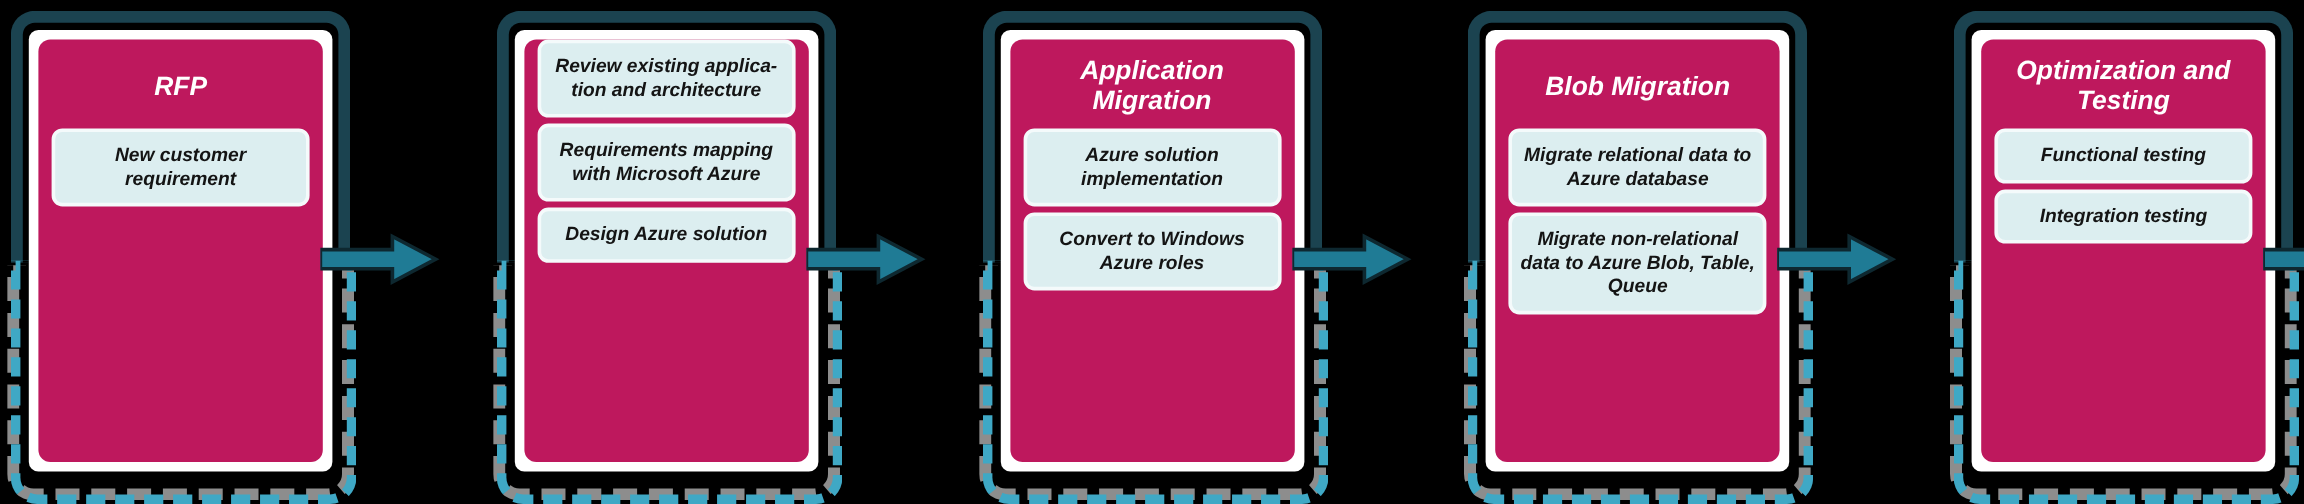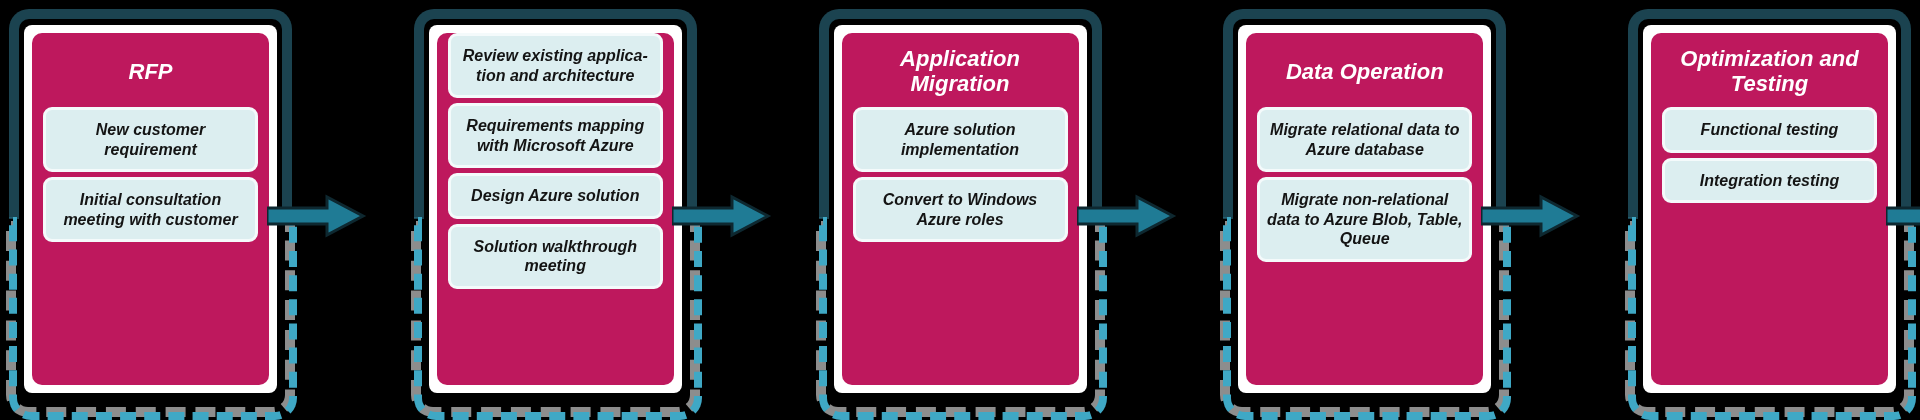--- a/index.html
+++ b/index.html
@@ -67,44 +67,40 @@
   <div class="stage">
     <div class="frame"></div>
     <div class="dash-gray"></div>
     <div class="dash-cyan"></div>
     <div class="card-white">
       <div class="card-teal">
         <div class="stage-title">RFP</div>
         <div class="steps">
           <div class="step">New customer
 requirement</div>
-          <div class="step">Initial consultation
-meeting with customer</div>
         </div>
       </div>
     </div>
     <svg class="flow-arrow" viewBox="0 0 100 46">
       <path d="M0,15 H60 V4 L96,23 L60,42 V31 H0 Z" fill="#1f7b95" stroke="#0e2830" stroke-width="3"></path>
     </svg>
   </div>
 
   <div class="stage">
     <div class="frame"></div>
     <div class="dash-gray"></div>
     <div class="dash-cyan"></div>
     <div class="card-white">
       <div class="card-teal">
         <div class="steps">
           <div class="step">Review existing applica-
 tion and architecture</div>
           <div class="step">Requirements mapping
 with Microsoft Azure</div>
           <div class="step">Design Azure solution</div>
-          <div class="step">Solution walkthrough
-meeting</div>
         </div>
       </div>
     </div>
     <svg class="flow-arrow" viewBox="0 0 100 46">
       <path d="M0,15 H60 V4 L96,23 L60,42 V31 H0 Z" fill="#1f7b95" stroke="#0e2830" stroke-width="3"></path>
     </svg>
   </div>
 
   <div class="stage">
     <div class="frame"></div>
@@ -126,21 +122,21 @@
       <path d="M0,15 H60 V4 L96,23 L60,42 V31 H0 Z" fill="#1f7b95" stroke="#0e2830" stroke-width="3"></path>
     </svg>
   </div>
 
   <div class="stage">
     <div class="frame"></div>
     <div class="dash-gray"></div>
     <div class="dash-cyan"></div>
     <div class="card-white">
       <div class="card-teal">
-        <div class="stage-title">Data Operation</div>
+        <div class="stage-title">Blob Migration</div>
         <div class="steps">
           <div class="step">Migrate relational data to
 Azure database</div>
           <div class="step">Migrate non-relational
 data to Azure Blob, Table,
 Queue</div>
         </div>
       </div>
     </div>
     <svg class="flow-arrow" viewBox="0 0 100 46">

